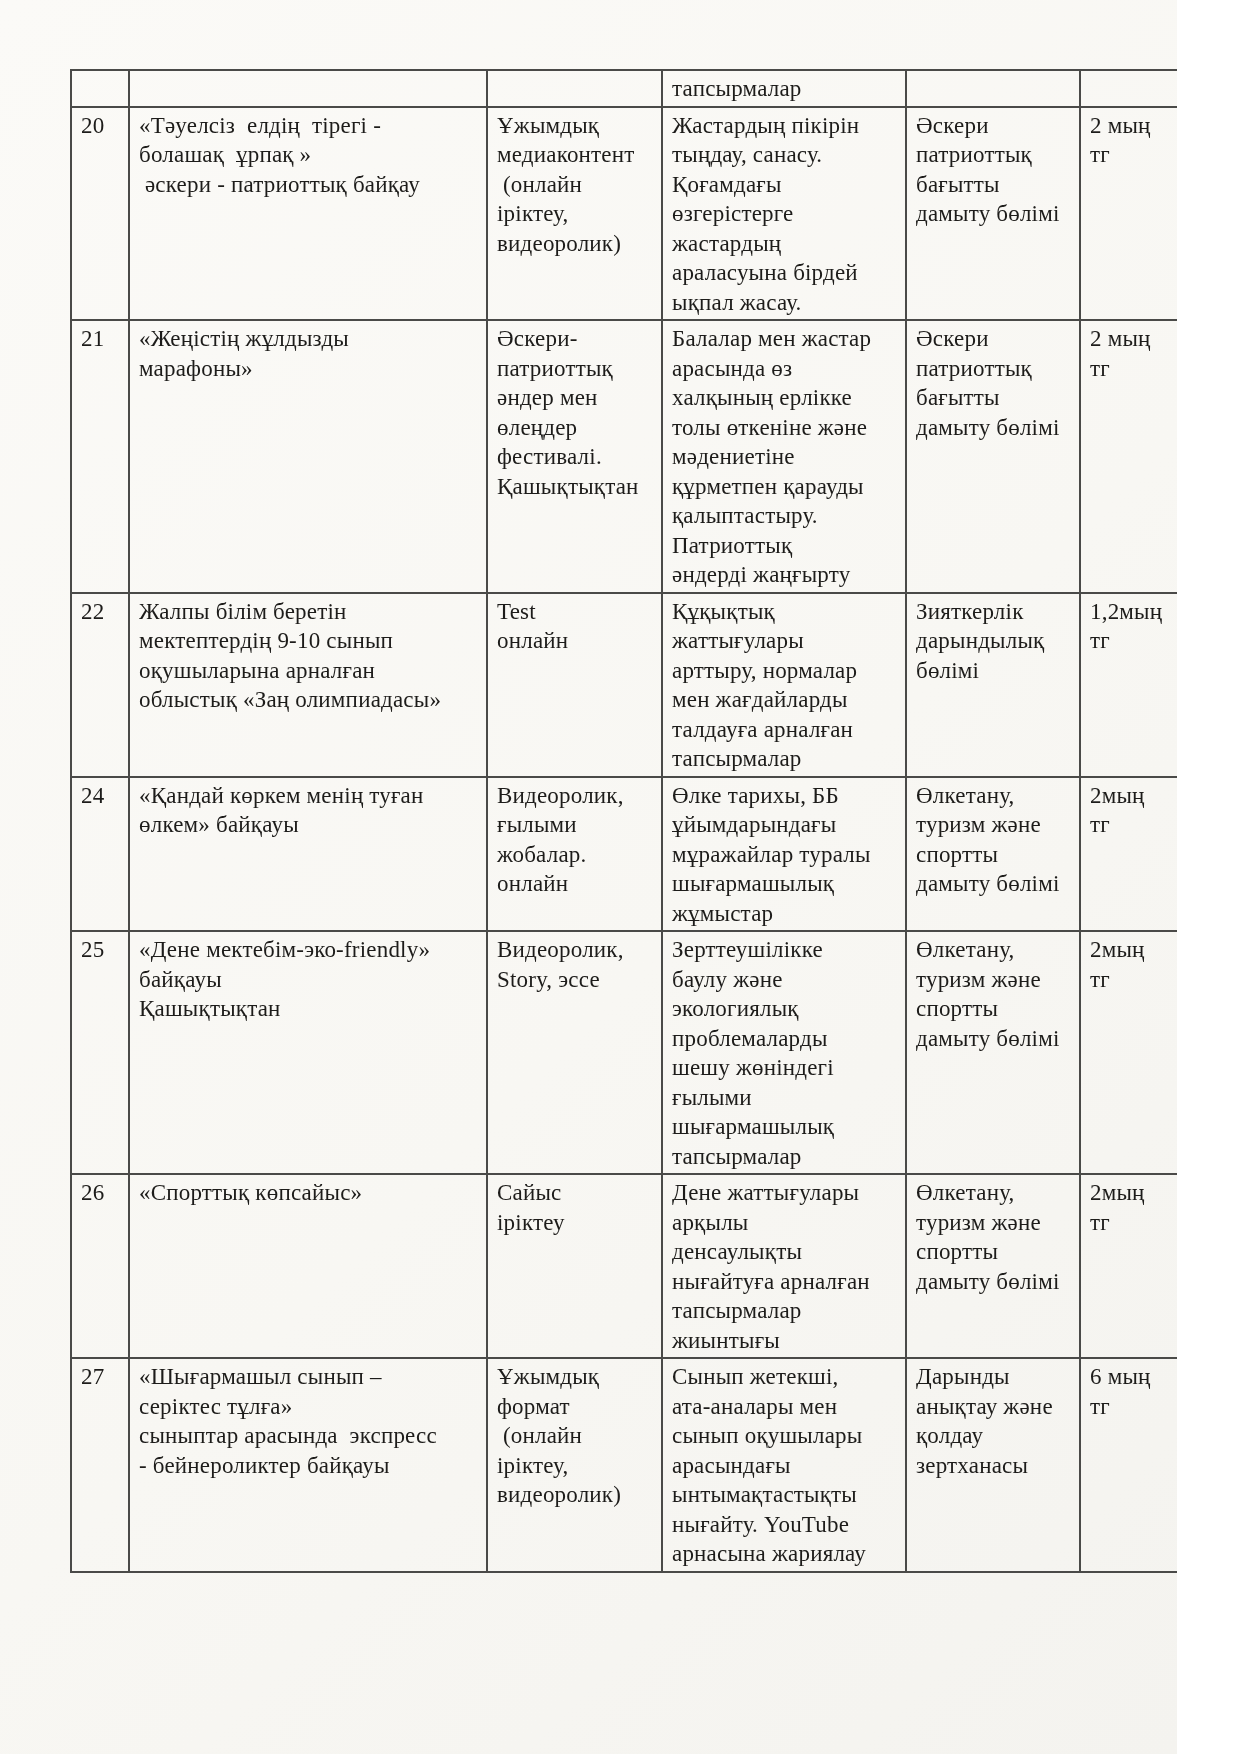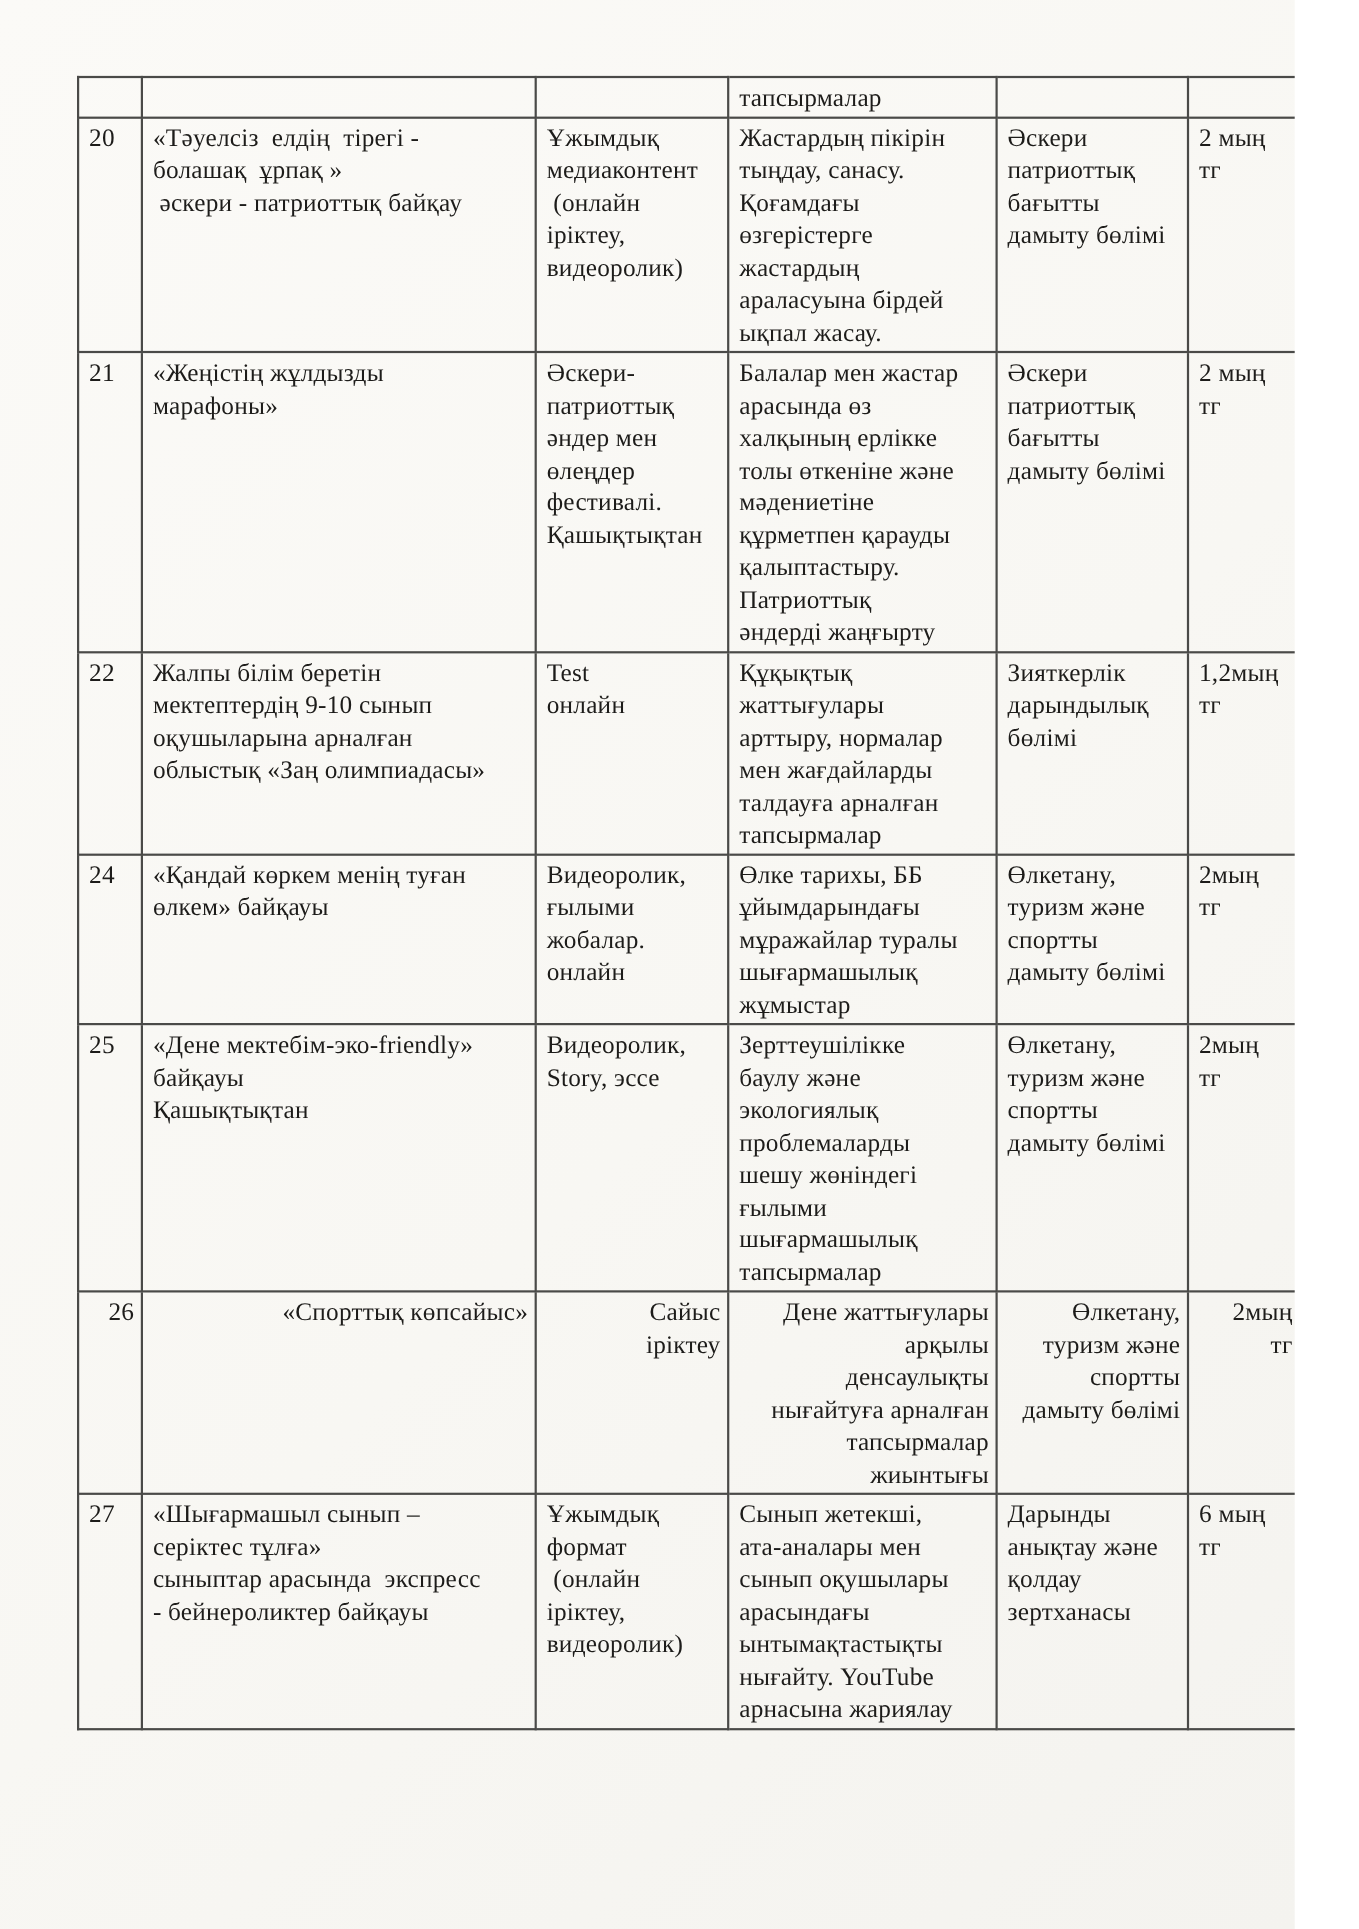--- a/index.html
+++ b/index.html
@@ -38,21 +38,21 @@
     letter-spacing: 0.2px;
   }
   td.c-num { padding-left: 12px; }
   tr.r-part  { height: 30px; }
   tr.r-20 { height: 208px; margin-left: 23px; }
   tr.r-21 { height: 267px; padding-left: 23px; }
   tr.r-22 { height: 166px; margin-top: 17px; }
   tr.r-23 { height: 204px; }
   tr.r-24 { height: 146px; border-radius: 27px; }
   tr.r-25 { height: 228px; }
-  tr.r-26 { height: 174px; text-align: right; }
+  tr.r-26 { height: 174px; }
   tr.r-27 { height: 198px; }
 </style>
 </head>
 <body>
 
 <div class="page">
   <table class="scan-table">
     <colgroup>
       <col style="width:58px">
       <col style="width:358px">

